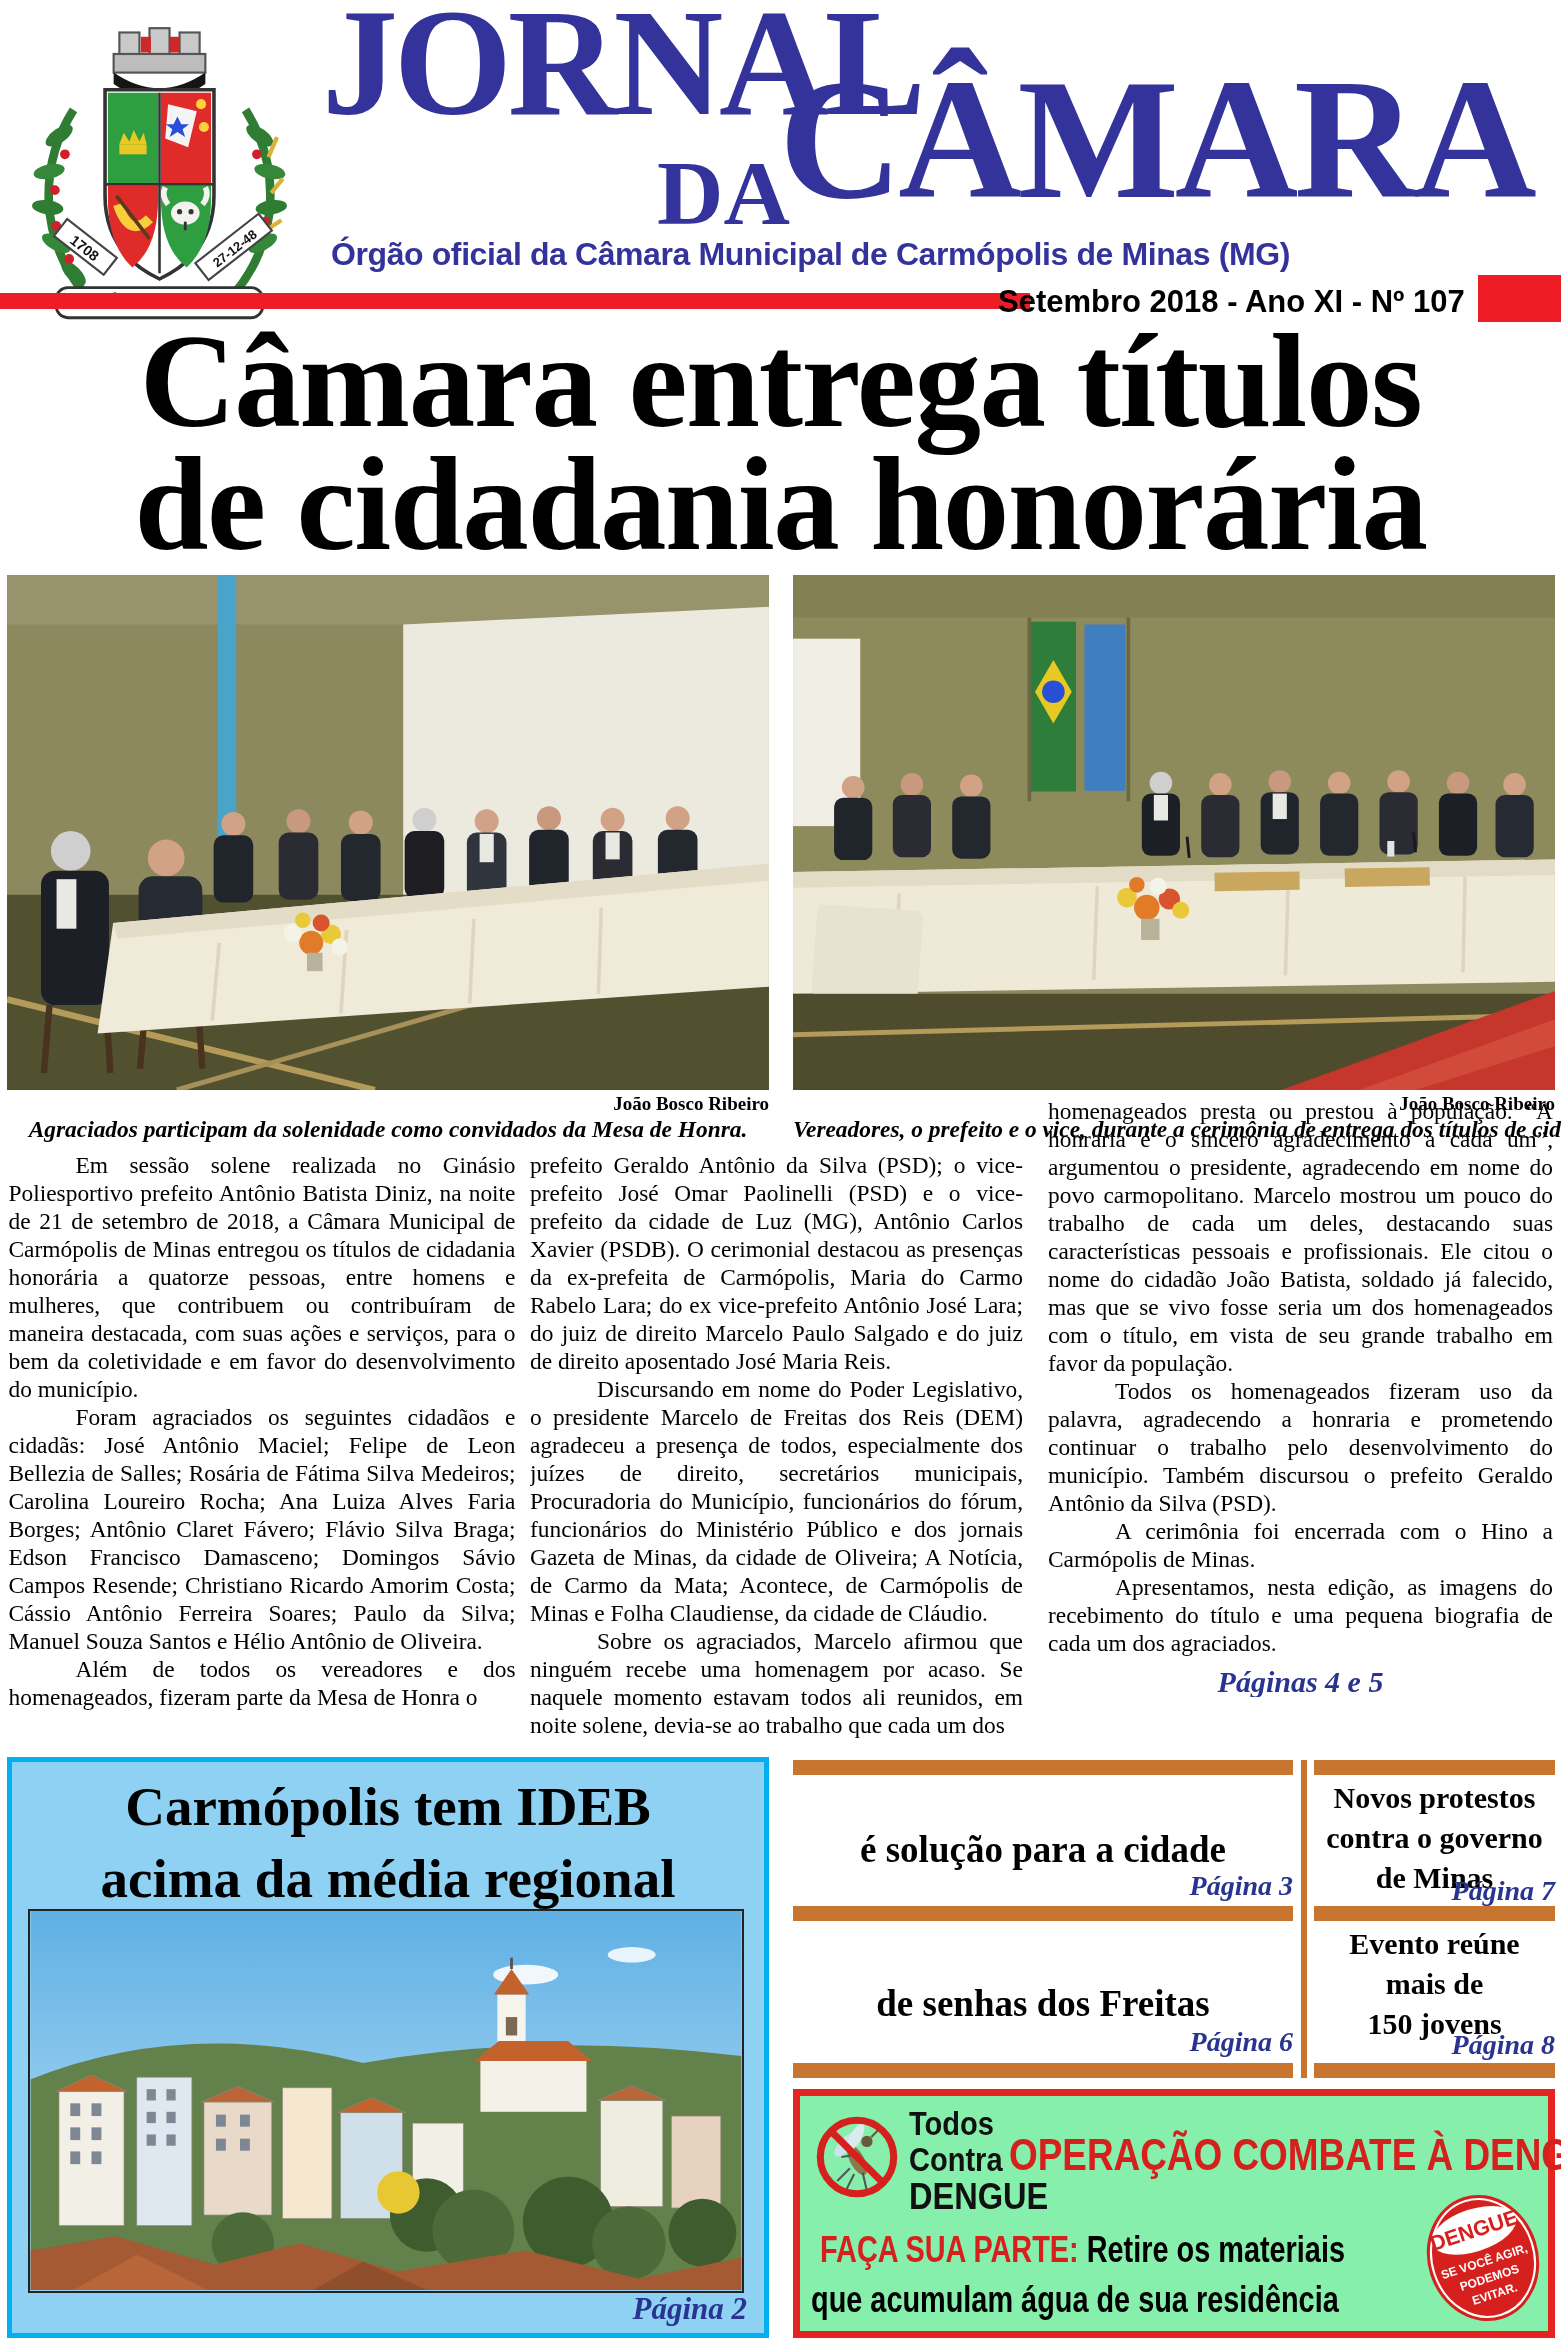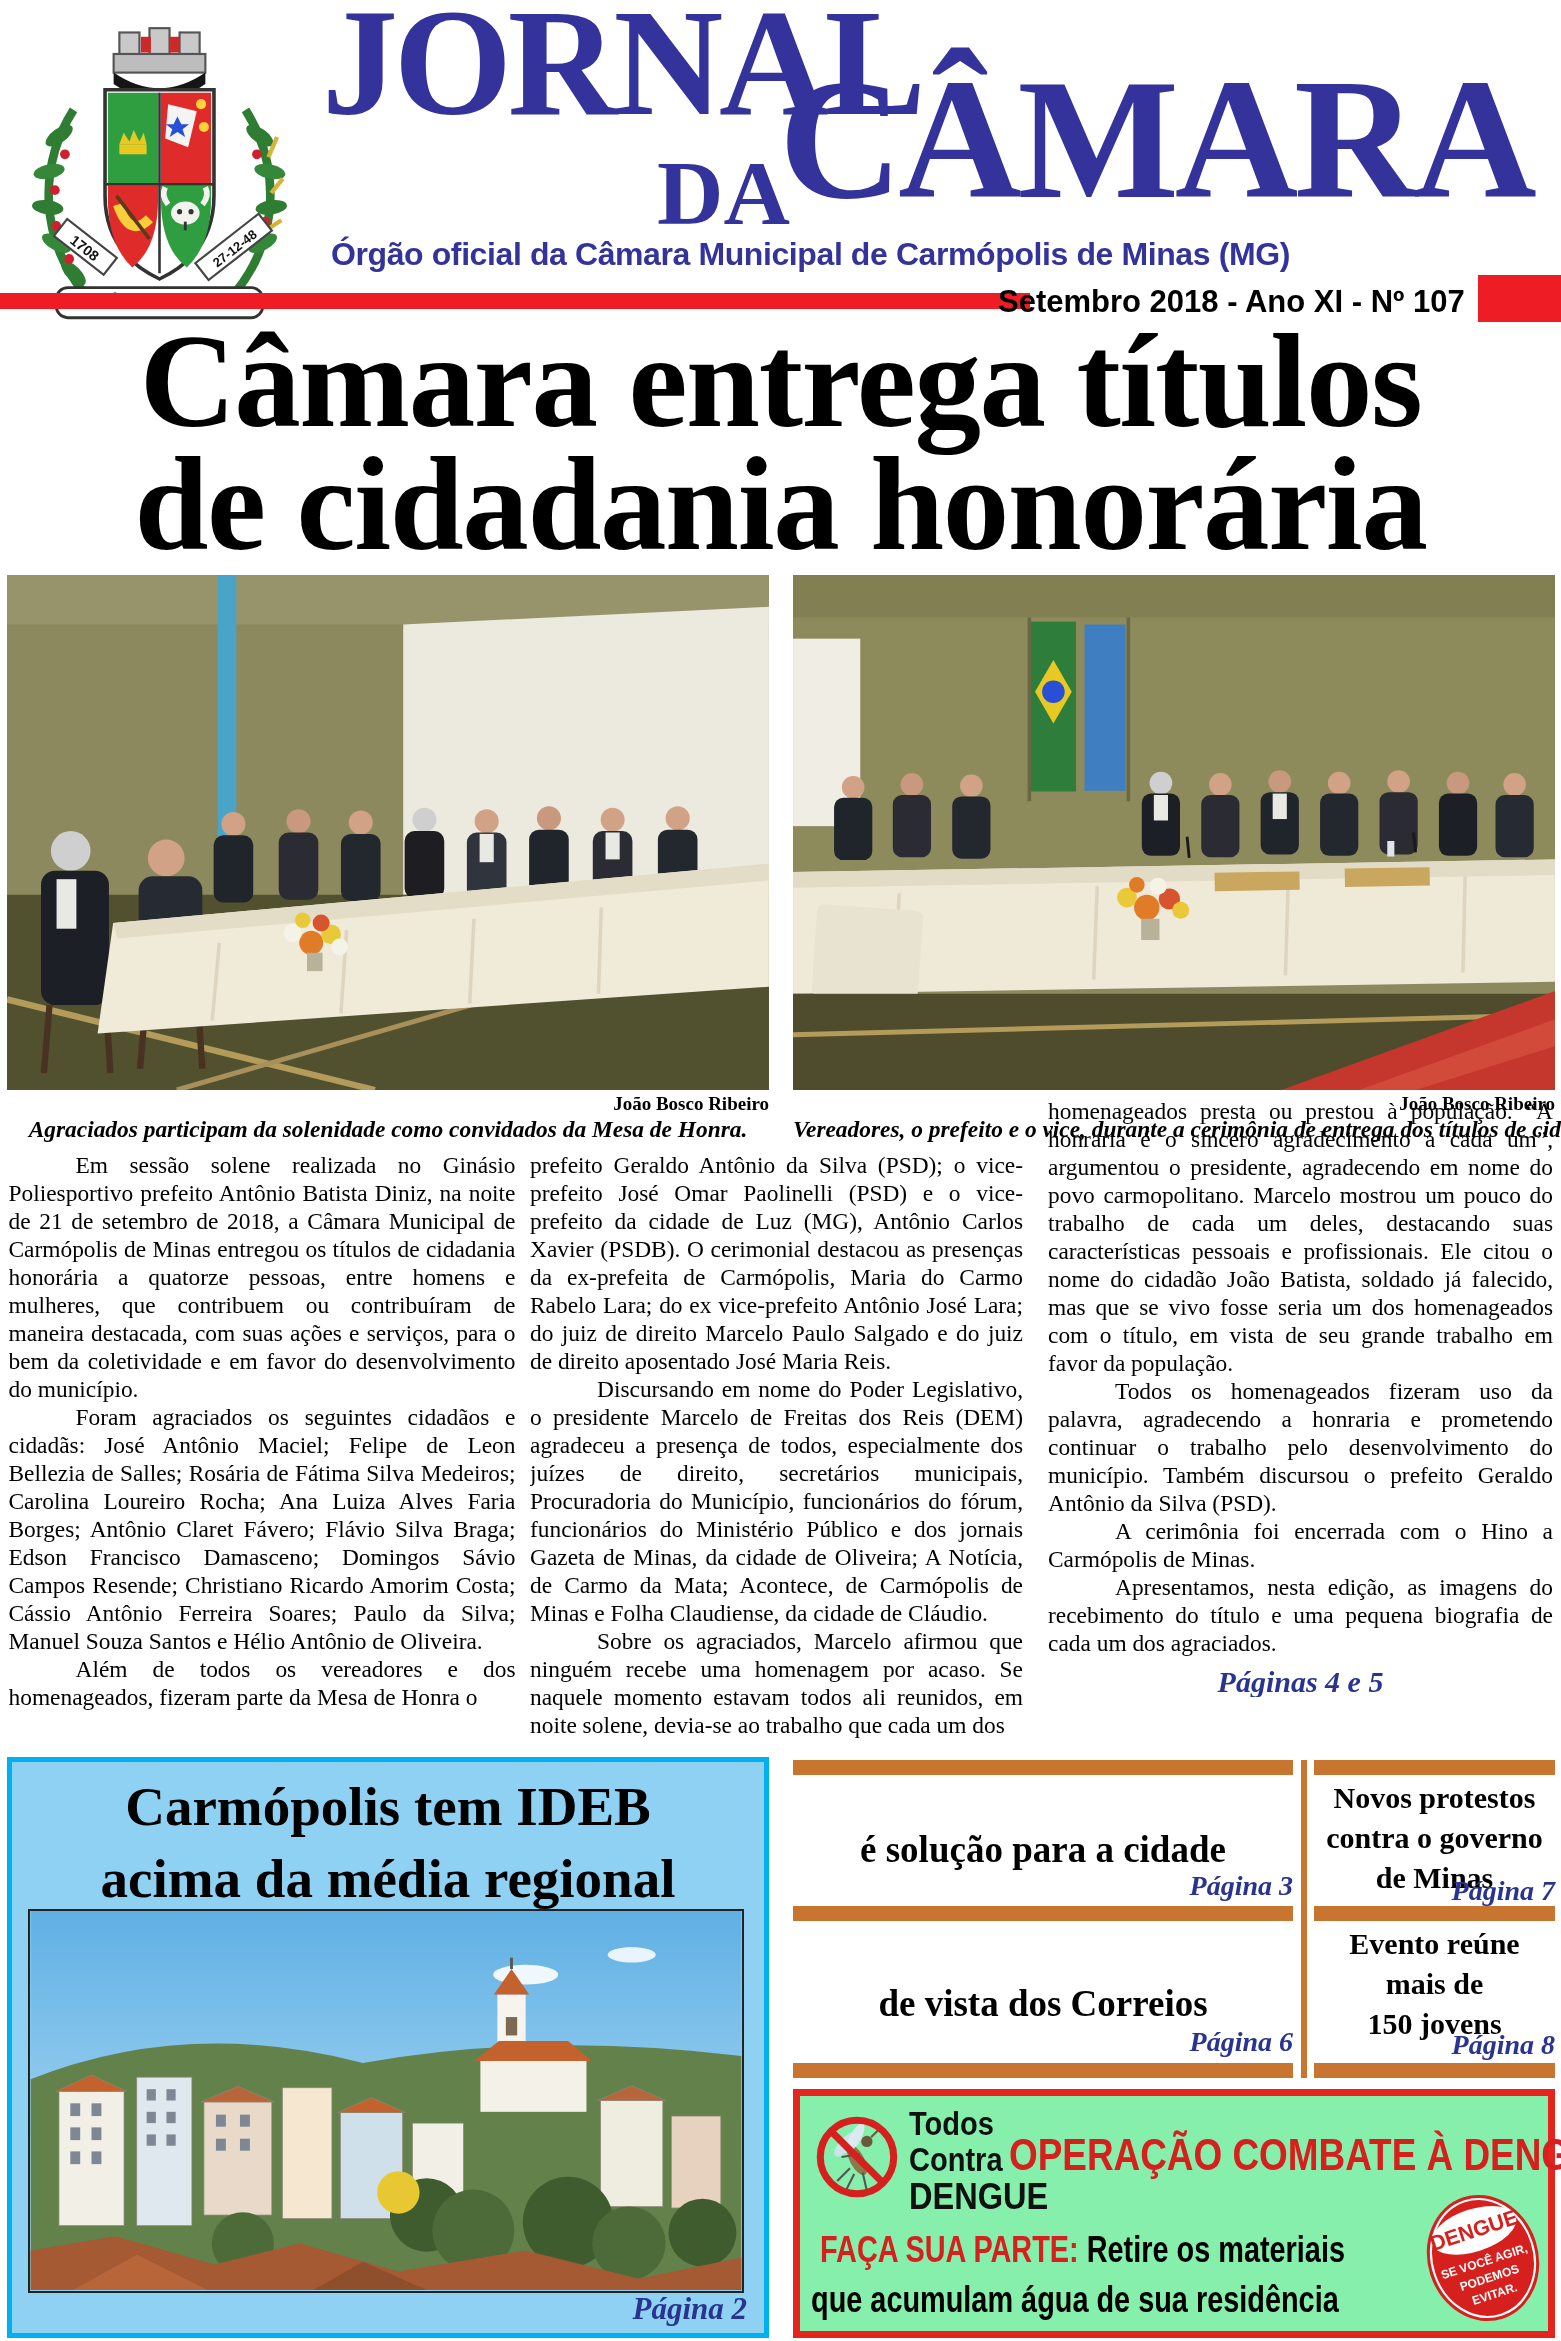--- a/index.html
+++ b/index.html
@@ -401,21 +401,21 @@
       </svg>
     </div>
     <div class="abs pageref" style="right:17px;bottom:5.7px;font-size:31px;">Página 2</div>
   </div>
 
   <div class="abs obar" style="left:793px;top:1760px;width:500px;height:15px;"></div>
   <div class="abs tease tease-mid" style="left:793px;top:1826px;">é solução para a cidade</div>
   <div class="abs pageref tease-page" style="left:793px;top:1870px;width:500px;">Página 3</div>
 
   <div class="abs obar" style="left:793px;top:1906px;width:500px;height:15px;"></div>
-  <div class="abs tease tease-mid" style="left:793px;top:1980px;">de vista dos Correios</div>
+  <div class="abs tease tease-mid" style="left:793px;top:1980px;">de senhas dos Freitas</div>
   <div class="abs pageref tease-page" style="left:793px;top:2026px;width:500px;">Página 6</div>
   <div class="abs obar" style="left:793px;top:2063px;width:500px;height:15px;"></div>
 
   <div class="abs obar" style="left:1301px;top:1760px;width:5.7px;height:318px;"></div>
 
   <div class="abs obar" style="left:1314px;top:1760px;width:241px;height:15px;"></div>
   <div class="abs tease tease-right" style="left:1314px;top:1778px;">Novos protestos</div>
   <div class="abs tease tease-right" style="left:1314px;top:1818px;">contra o governo</div>
   <div class="abs tease tease-right" style="left:1314px;top:1858px;">de Minas</div>
   <div class="abs pageref tease-page" style="left:1314px;top:1875px;width:241px;">Página 7</div>

